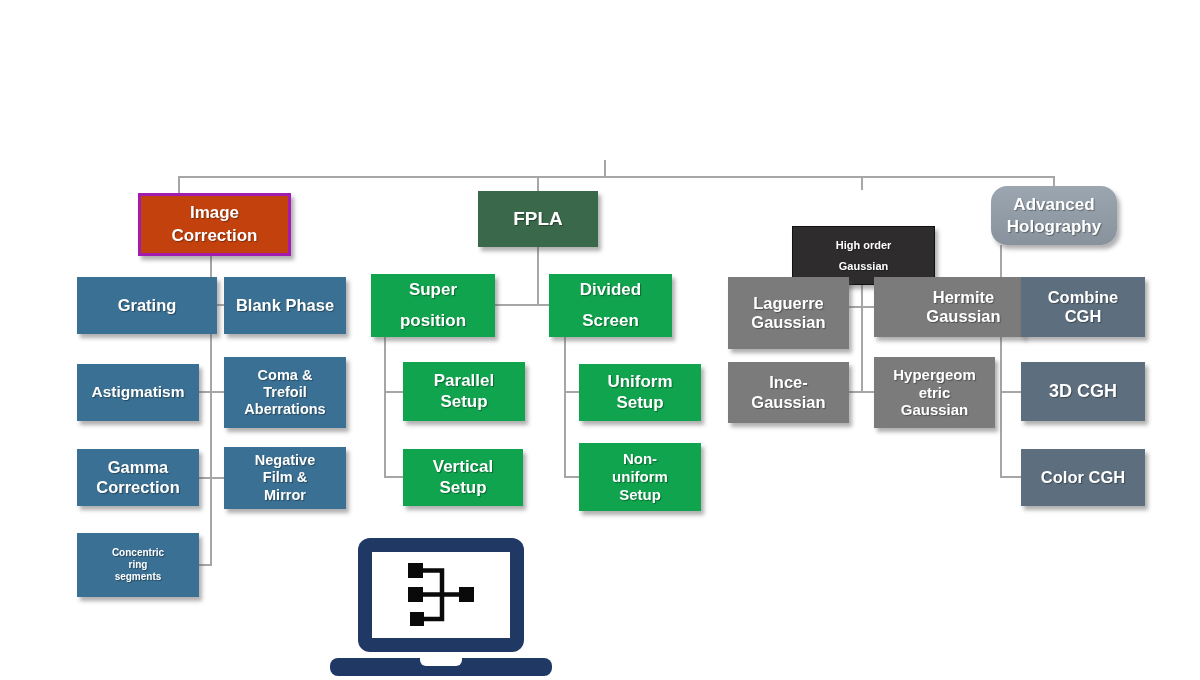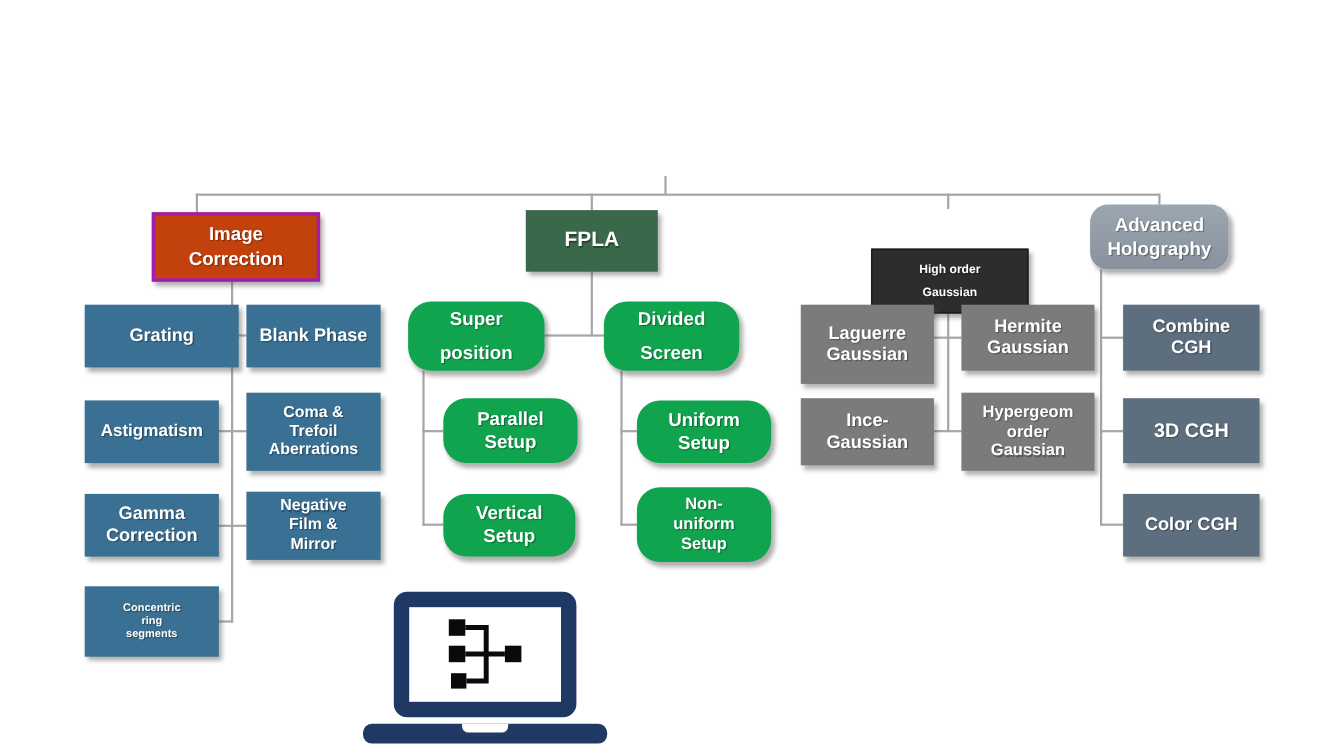--- a/index.html
+++ b/index.html
@@ -35,31 +35,31 @@
   
   .ic{background:#3a7093;font-size:16.5px;}
   #c-grating   {left:77px; top:277px;width:140px;height:57px;}
   #c-blank     {left:224px;top:277px;width:122px;height:57px;}
   #c-astig     {left:77px; top:364px;width:122px;height:57px;font-size:15.5px;}
   #c-coma      {left:224px;top:357px;width:122px;height:71px;font-size:14.5px;}
   #c-gamma     {left:77px; top:449px;width:122px;height:57px;}
   #c-negfilm   {left:224px;top:447px;width:122px;height:62px;font-size:14.5px;}
   #c-concentric{left:77px; top:533px;width:122px;height:64px;font-size:10px;}
   
-  .fp{background:#0fa44d;font-size:17px;border-radius:21px;}
+  .fp{background:#0fa44d;font-size:17px;}
   #c-super     {left:371px;top:274px;width:124px;height:63px;line-height:1.8;}
   #c-divided   {left:549px;top:274px;width:123px;height:63px;line-height:1.8;}
   #c-parallel  {left:403px;top:362px;width:122px;height:59px;}
   #c-uniform   {left:579px;top:364px;width:122px;height:57px;}
   #c-vertical  {left:403px;top:449px;width:120px;height:57px;}
   #c-nonuni    {left:579px;top:443px;width:122px;height:68px;font-size:15px;}
   
   .ga{background:#7b7b7b;font-size:16.5px;}
   #c-laguerre  {left:728px;top:277px;width:121px;height:72px;}
-  #c-hermite   {left:874px;top:277px;width:121px;height:60px;}
+  #c-hermite   {left:874px;top:277px;width:121px;height:60px;padding-left:29px;}
   #c-ince      {left:728px;top:362px;width:121px;height:61px;}
   #c-hyper     {left:874px;top:357px;width:121px;height:71px;font-size:15px;}
   
   .ho{background:#5d6f7e;font-size:16.5px;}
   #c-combine   {left:1021px;top:277px;width:124px;height:60px;}
   #c-3d        {left:1021px;top:362px;width:124px;height:59px;font-size:18px;}
   #c-color     {left:1021px;top:449px;width:124px;height:57px;}
   
   .ln{position:absolute;background:#a6a6a6;}
   #ln-root-v {left:604px;top:160px;width:2px;height:17px;}
@@ -162,21 +162,21 @@
 uniform
 Setup</div>
 
   <div class="node ga" id="c-laguerre">Laguerre
 Gaussian</div>
   <div class="node ga" id="c-hermite">Hermite
 Gaussian</div>
   <div class="node ga" id="c-ince">Ince-
 Gaussian</div>
   <div class="node ga" id="c-hyper">Hypergeom
-order
+etric
 Gaussian</div>
 
   <div class="node ho" id="c-combine">Combine
 CGH</div>
   <div class="node ho" id="c-3d">3D CGH</div>
   <div class="node ho" id="c-color">Color CGH</div>
 
   <svg id="laptop" viewBox="0 0 240 147" aria-hidden="true">
     <rect x="33" y="5" width="166" height="114" rx="12" fill="#1f3864"></rect>
     <rect x="47" y="19" width="138" height="86" fill="#ffffff"></rect>

